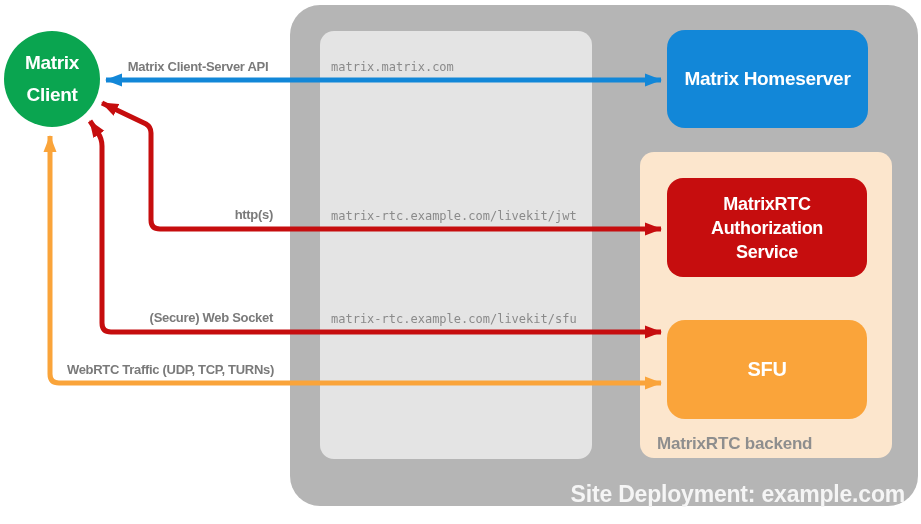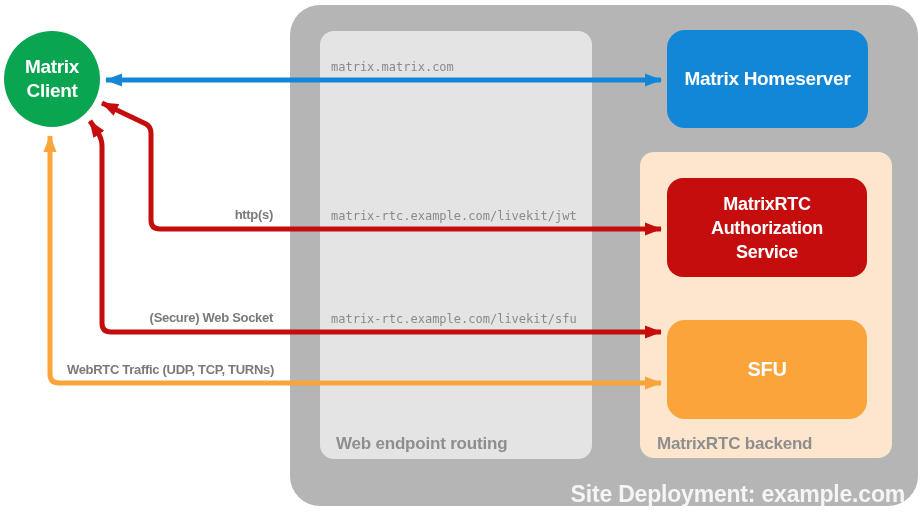--- a/index.html
+++ b/index.html
@@ -7,21 +7,21 @@
           font-family:"Liberation Sans",sans-serif;}
   .abs{position:absolute;}
   
   .site-box{left:290px;top:5px;width:628px;height:501px;background:#b5b5b5;border-radius:30px;}
   .routing-box{left:320px;top:31px;width:272px;height:428px;background:#e4e4e4;border-radius:14px;}
   .backend-box{left:640px;top:152px;width:252px;height:306px;background:#fce6cd;border-radius:14px;}
   
   .node{display:flex;align-items:center;justify-content:center;text-align:center;
         color:#ffffff;font-weight:bold;letter-spacing:-0.3px;}
   .client-circle{left:4px;top:31px;width:96px;height:96px;border-radius:50%;background:#0aa550;
-                 font-size:19px;line-height:24px;padding:0 8px;box-sizing:border-box;}
+                 font-size:19px;line-height:32px;padding:0 8px;box-sizing:border-box;}
   .homeserver{left:667px;top:30px;width:201px;height:98px;border-radius:18px;background:#1287d8;font-size:19px;}
   .auth-service{left:667px;top:178px;width:200px;height:99px;border-radius:16px;background:#c60d0e;
                 font-size:18px;line-height:24px;padding:0 28px;box-sizing:border-box;}
   .sfu-node{left:667px;top:320px;width:200px;height:99px;border-radius:18px;background:#faa43a;font-size:20px;}
   
   .conn-label{font-size:13px;font-weight:bold;color:#7a7a7a;letter-spacing:-0.3px;white-space:nowrap;}
   .route-label{font-family:"DejaVu Sans Mono","Liberation Mono",monospace;font-size:12px;
                color:#8a8a8a;white-space:nowrap;}
   .zone-label{font-size:17px;font-weight:bold;color:#8e8e8e;letter-spacing:-0.2px;white-space:nowrap;}
   .site-label{font-size:23px;font-weight:bold;color:#f5f5f5;letter-spacing:-0.2px;white-space:nowrap;}
@@ -63,25 +63,25 @@
     <path d="M 106,80 H 661" fill="none" stroke="#1287d8" stroke-width="5" marker-start="url(#arrow-blue)" marker-end="url(#arrow-blue)"></path>
     <path d="M 102,103 L 146,124 Q 151,127 151,133 V 220 Q 151,229 160,229 H 661" fill="none" stroke="#c60d0e" stroke-width="5" marker-start="url(#arrow-red)" marker-end="url(#arrow-red)"></path>
     <path d="M 90,121 L 98,133 Q 102,139 102,146 V 323 Q 102,332 111,332 H 661" fill="none" stroke="#c60d0e" stroke-width="5" marker-start="url(#arrow-red)" marker-end="url(#arrow-red)"></path>
     <path d="M 50,136 V 374 Q 50,383 59,383 H 661" fill="none" stroke="#faa43a" stroke-width="5" marker-start="url(#arrow-orange)" marker-end="url(#arrow-orange)"></path>
   </svg>
 
   <div class="abs node client-circle">
     <span>Matrix Client</span>
   </div>
 
+  <div class="abs conn-label" style="left:120px;top:59px;width:156px;text-align:center;">Matrix Client-Server API</div>
   <div class="abs conn-label" style="left:120px;top:207px;width:153px;text-align:right;">http(s)</div>
   <div class="abs conn-label" style="left:90px;top:310px;width:183px;text-align:right;">(Secure) Web Socket</div>
   <div class="abs conn-label" style="left:56px;top:362px;width:218px;text-align:right;">WebRTC Traffic (UDP, TCP, TURNs)</div>
 
   <div class="abs route-label" style="left:331px;top:60px;">matrix.matrix.com</div>
   <div class="abs route-label" style="left:331px;top:209px;">matrix-rtc.example.com/livekit/jwt</div>
   <div class="abs route-label" style="left:331px;top:312px;">matrix-rtc.example.com/livekit/sfu</div>
 
-  <div class="abs zone-label" style="left:336px;top:434px;">Web endpoint routing</div>
   <div class="abs zone-label" style="left:657px;top:434px;">MatrixRTC backend</div>
   <div class="abs site-label" style="right:16px;top:481px;">Site Deployment: example.com</div>
 
 </div>
 
 </body></html>

